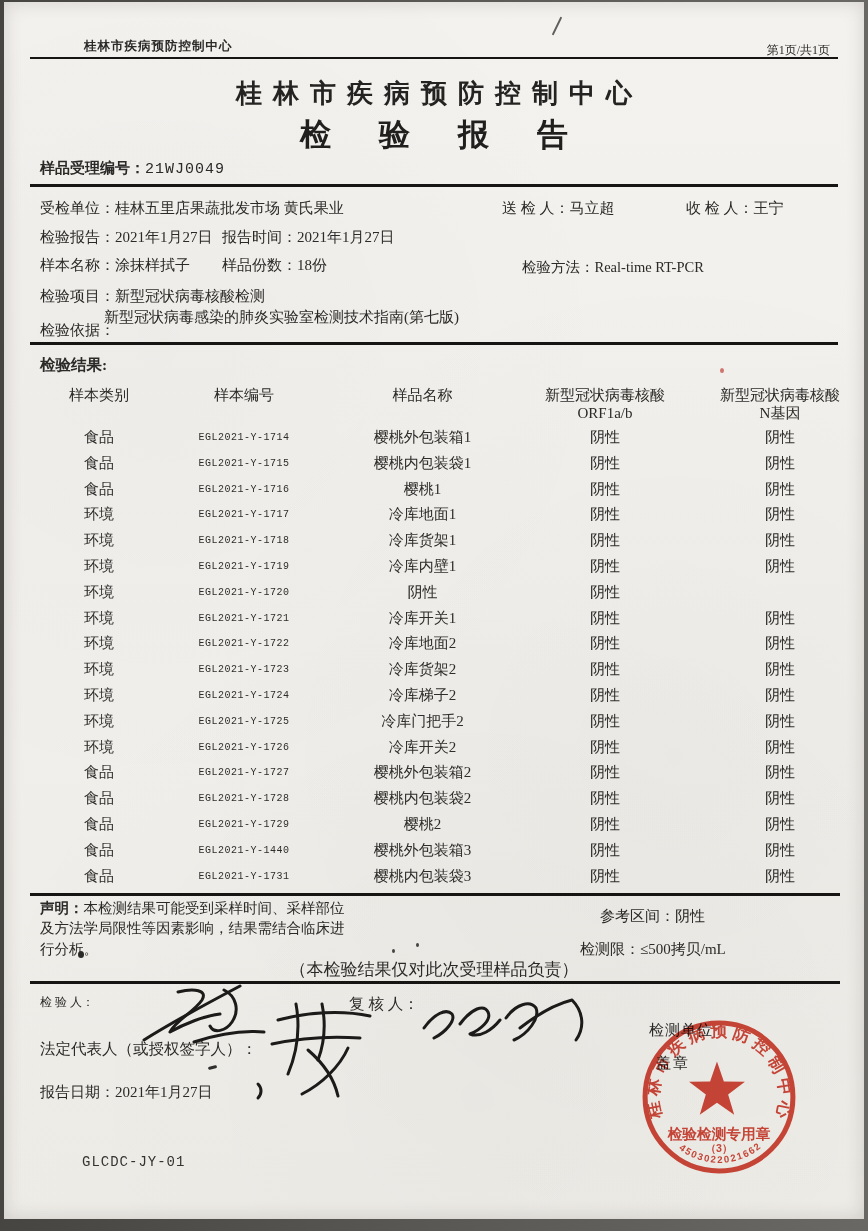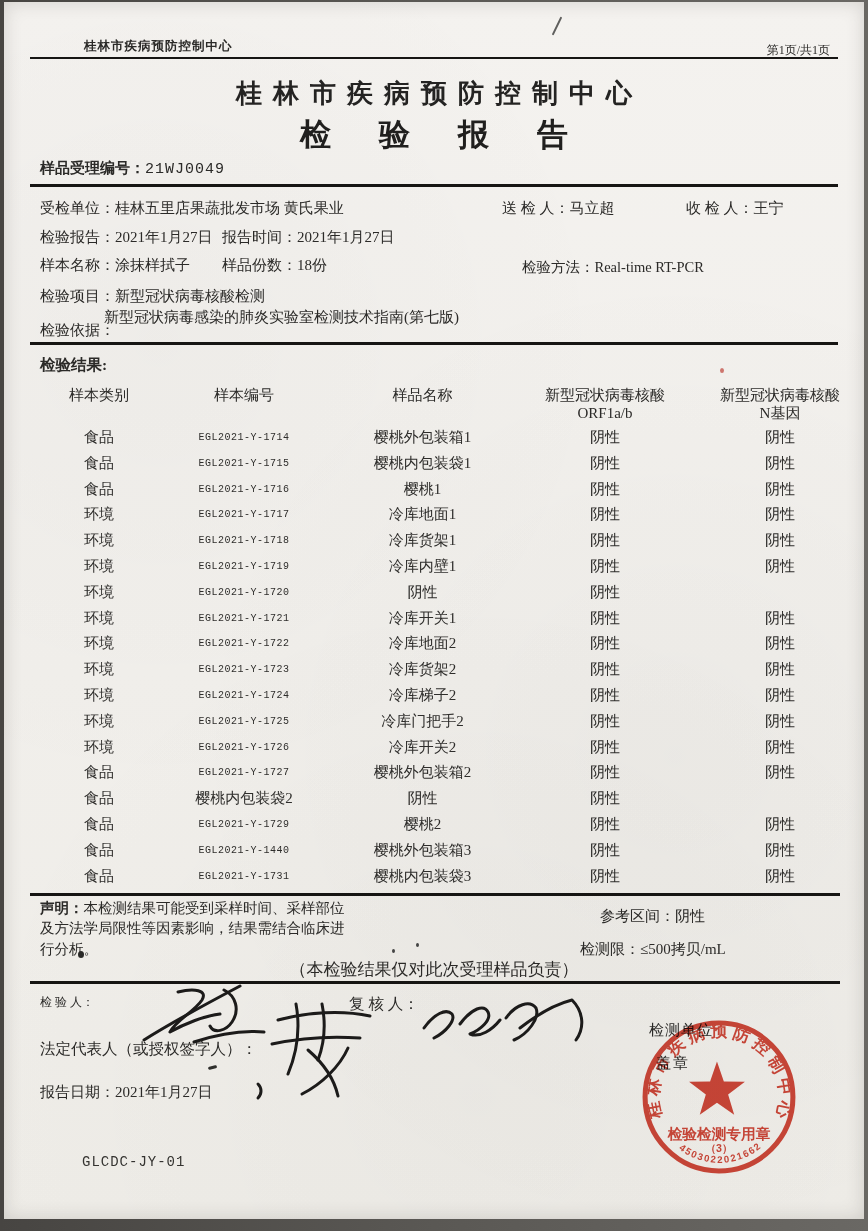--- a/index.html
+++ b/index.html
@@ -231,20 +231,21 @@
       </div>
       <div class="trow">
         <div class="tcell c1">食品</div>
         <div class="tcell c2">EGL2021-Y-1727</div>
         <div class="tcell c3">樱桃外包装箱2</div>
         <div class="tcell c4">阴性</div>
         <div class="tcell c5">阴性</div>
       </div>
       <div class="trow">
         <div class="tcell c1">食品</div>
+        <div class="tcell c2">EGL2021-Y-1728</div>
         <div class="tcell c3">樱桃内包装袋2</div>
         <div class="tcell c4">阴性</div>
         <div class="tcell c5">阴性</div>
       </div>
       <div class="trow">
         <div class="tcell c1">食品</div>
         <div class="tcell c2">EGL2021-Y-1729</div>
         <div class="tcell c3">樱桃2</div>
         <div class="tcell c4">阴性</div>
         <div class="tcell c5">阴性</div>

